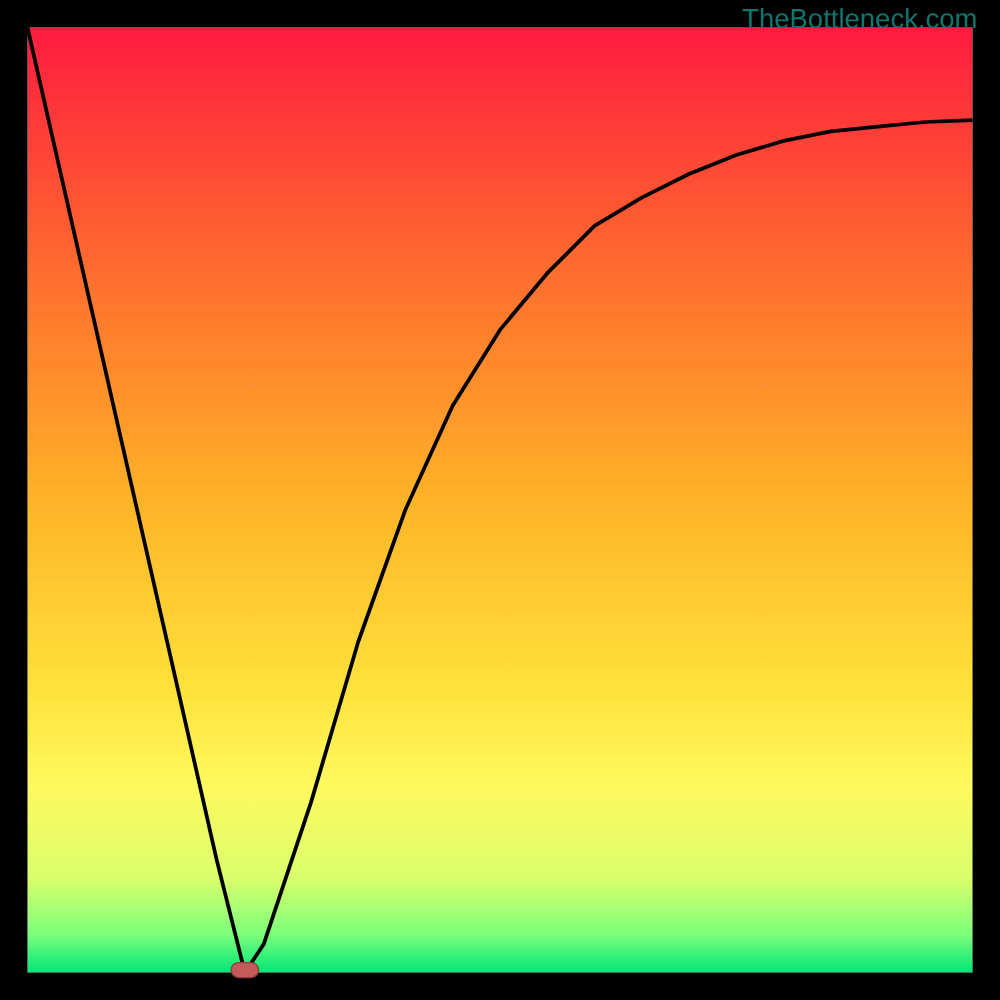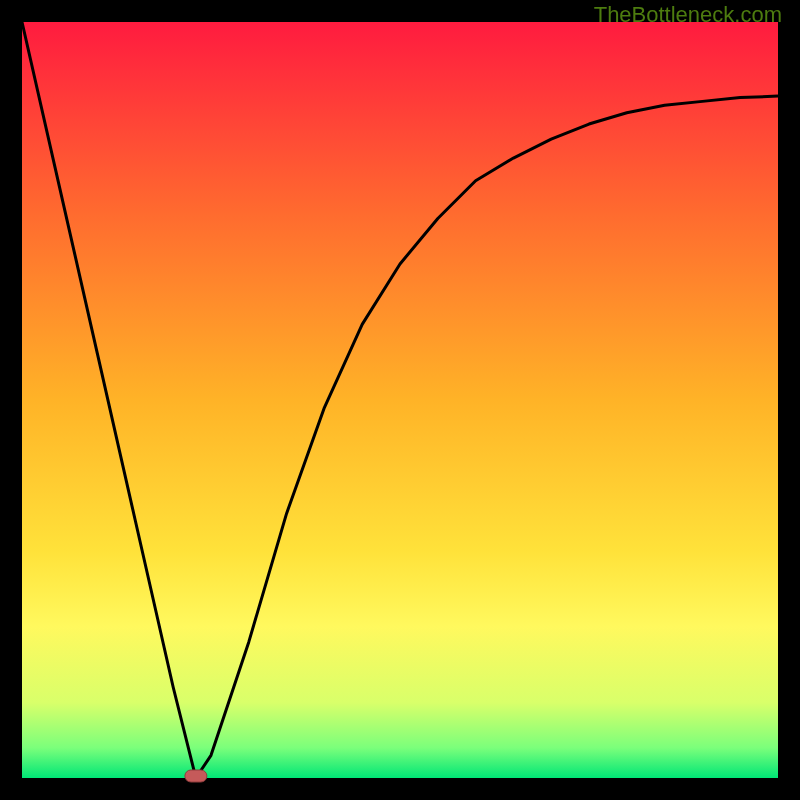--- a/index.html
+++ b/index.html
@@ -14,21 +14,21 @@
 }
 svg {
   display: block;
 }
 .watermark {
   position: absolute;
   top: 2px;
   right: 18px;
   font-family: Arial, sans-serif;
   font-size: 22px;
-  color: #4d7c0f;
+  color: #0f766e;
   font-weight: 500;
 }
 </style>
 </head>
 <body>
 
 <div class="chart-container">
   <svg id="chart-svg" width="800" height="800" viewBox="0 0 800 800">
       <defs>
         <linearGradient id="bg-grad" x1="0" y1="0" x2="0" y2="1">

